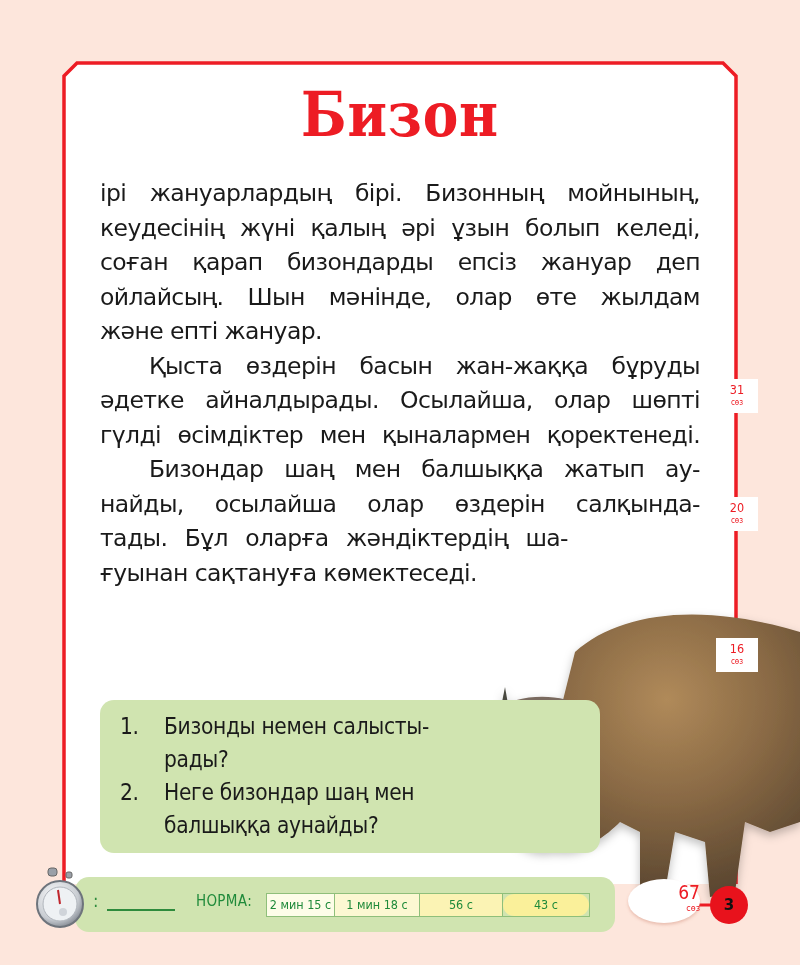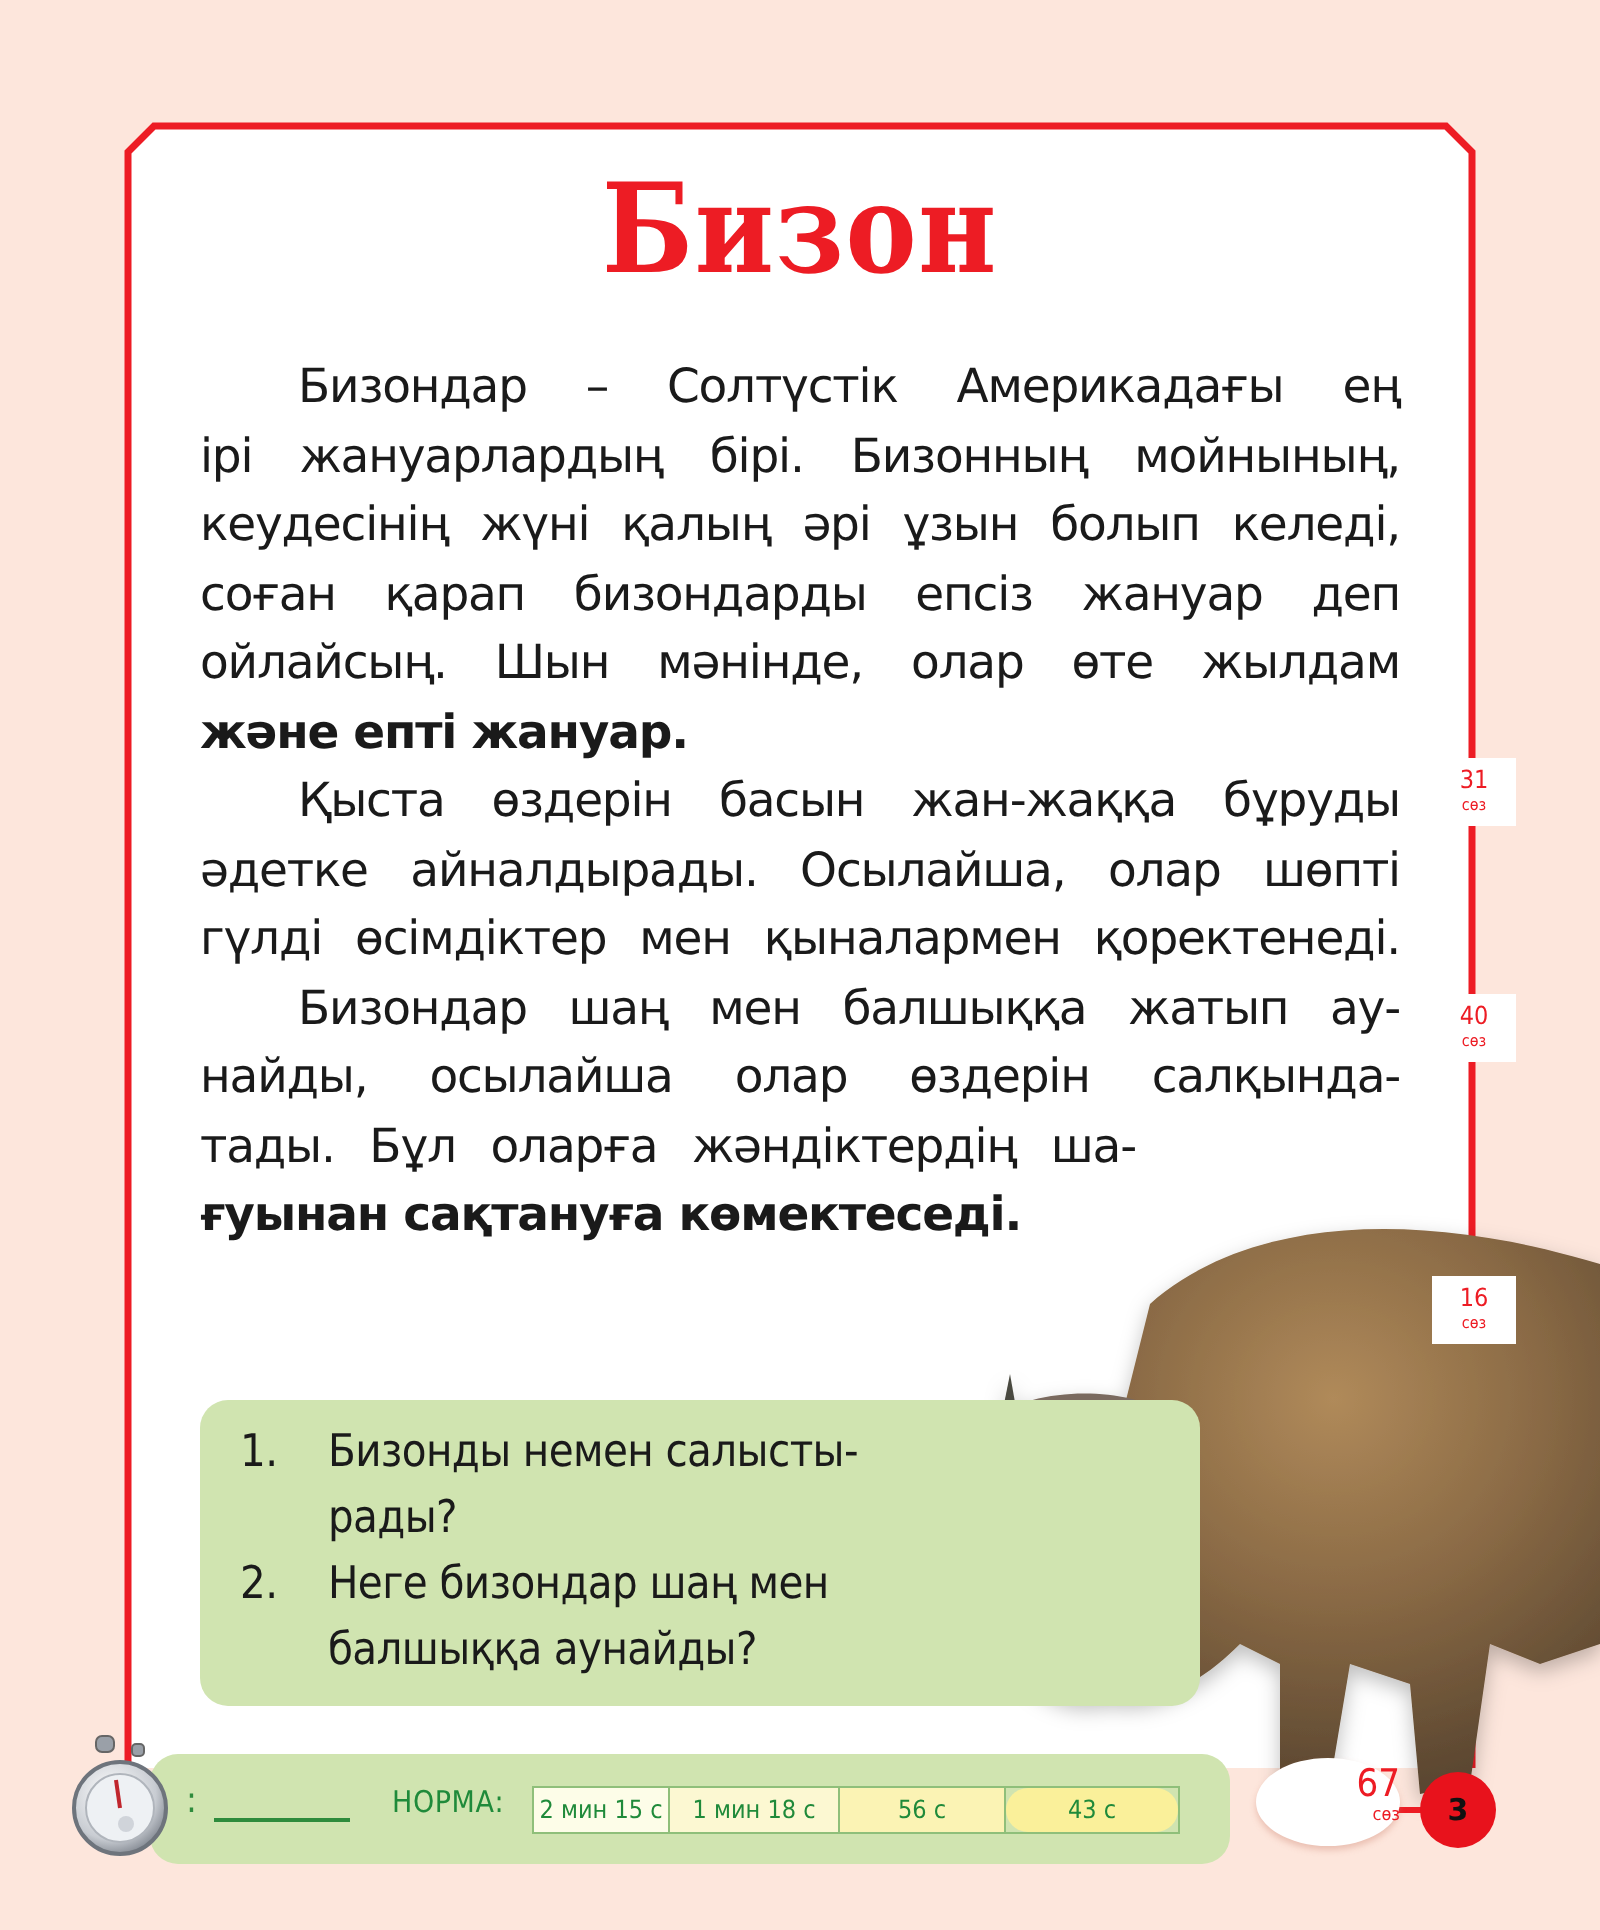--- a/index.html
+++ b/index.html
@@ -18,21 +18,21 @@
     font-family:"DejaVu Serif", serif; font-weight:bold; font-size:62px;
     color:#ed1c24; letter-spacing:1px; transform:scaleX(0.86);
   }
   .text {
     position:absolute; left:100px; width:600px; top:176px;
     font-family:"DejaVu Sans", sans-serif; font-size:23.5px; line-height:34.5px;
     color:#1a1a1a; text-align:justify; letter-spacing:-0.6px;
     transform-origin:left top;
   }
   .line { display:block; text-align:justify; text-align-last:justify; white-space:nowrap; }
-  .line.last { text-align-last:left;font-weight:bold; }
+  .line.last { text-align-last:left; }
   .para { margin:0; }
   .counter {
     position:absolute; width:42px; height:34px; background:#fff;
     text-align:center; color:#ed1c24; line-height:1;
   }
   .counter .n { display:block; font-size:12.5px; margin-top:5px; }
   .counter .w { display:block; font-size:8px; margin-top:2px; }
   .questions {
     position:absolute; left:100px; top:700px; width:500px; height:153px;
     background:#d0e4b0; border-radius:14px;
@@ -80,21 +80,20 @@
   <svg width="676" height="830" viewBox="0 0 676 830">
     <path d="M2,830 L2,15 L15,2 L661,2 L674,15 L674,830" fill="#ffffff" stroke="#ed1c24" stroke-width="3.5"></path>
     <rect x="0" y="823" width="676" height="10" fill="#fde6dc"></rect>
   </svg>
 </div>
 
 <div class="title">Бизон</div>
 
 <div class="text">
   <div class="para">
-    <span class="line" style="padding-left:49px">Бизондар – Солтүстік Америкадағы ең</span>
     <span class="line">ірі жануарлардың бірі. Бизонның мойнының,</span>
     <span class="line">кеудесінің жүні қалың әрі ұзын болып келеді,</span>
     <span class="line">соған қарап бизондарды епсіз жануар деп</span>
     <span class="line">ойлайсың. Шын мәнінде, олар өте жылдам</span>
     <span class="line last">және епті жануар.</span>
   </div>
   <div class="para">
     <span class="line" style="padding-left:49px">Қыста өздерін басын жан-жаққа бұруды</span>
     <span class="line">әдетке айналдырады. Осылайша, олар шөпті</span>
     <span class="line">гүлді өсімдіктер мен қыналармен қоректенеді.</span>
@@ -132,21 +131,21 @@
     <circle cx="56" cy="190" r="2.2" fill="#222"></circle>
     <path d="M30,225 C40,245 60,250 70,240 C60,235 45,235 38,222 Z" fill="#5a4030"></path>
   </g>
 </svg>
 
 <div class="counter" style="left:716px;top:345px;margin-top:34px;">
   <span class="n">31</span>
   <span class="w">сөз</span>
 </div>
 <div class="counter" style="left:716px;top:497px;">
-  <span class="n">40</span>
+  <span class="n">20</span>
   <span class="w">сөз</span>
 </div>
 <div class="counter" style="left:716px;top:638px;">
   <span class="n">16</span>
   <span class="w">сөз</span>
 </div>
 
 <div class="questions" style="z-index:0">
   <ol>
     <li>

